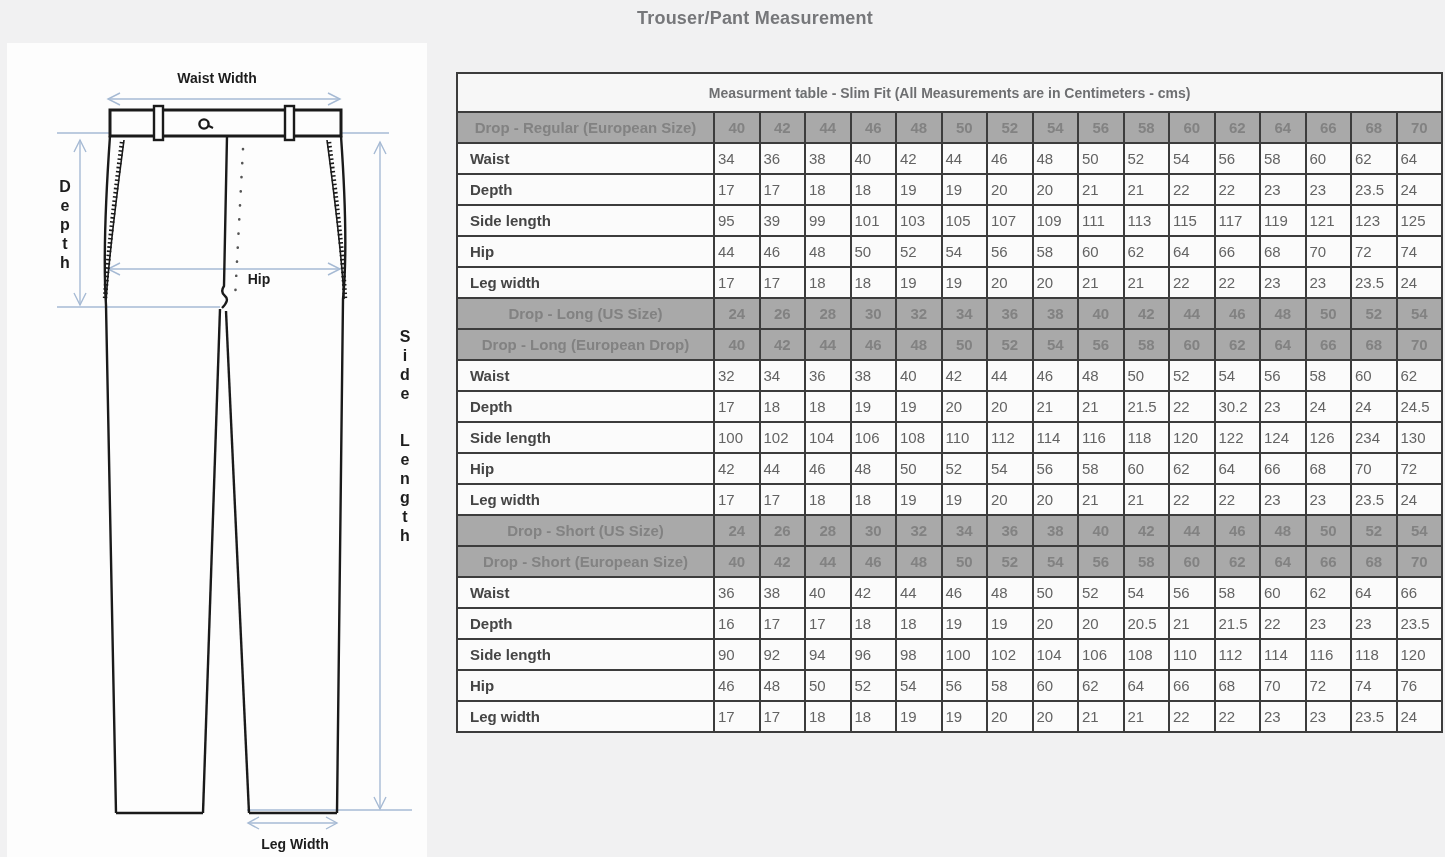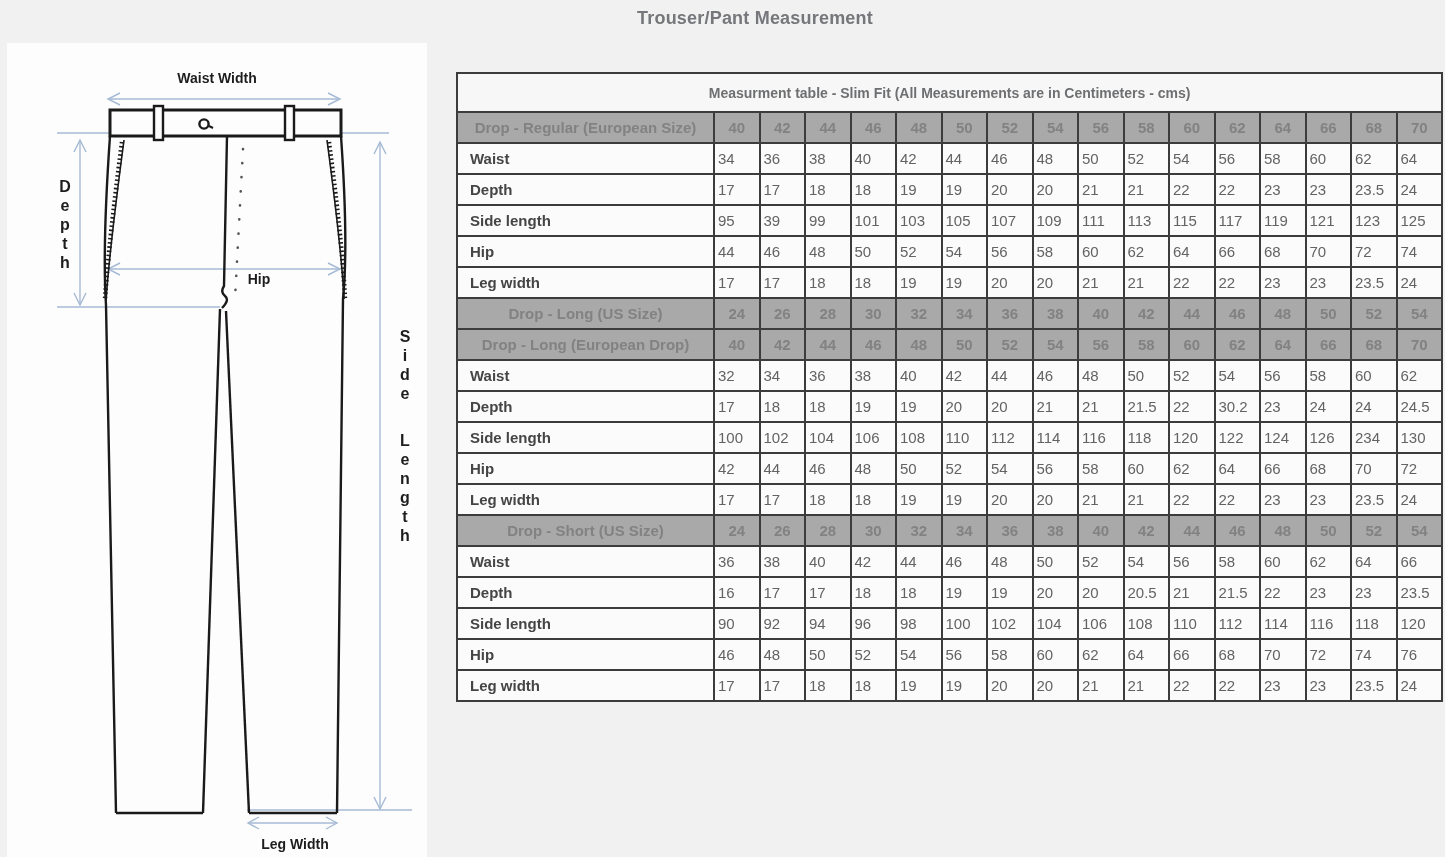--- a/index.html
+++ b/index.html
@@ -396,20 +396,39 @@
           <td class="val">38</td>
           <td class="val">40</td>
           <td class="val">42</td>
           <td class="val">44</td>
           <td class="val">46</td>
           <td class="val">48</td>
           <td class="val">50</td>
           <td class="val">52</td>
           <td class="val">54</td>
         </tr>
+        <tr class="hrow">
+          <td class="lab">Drop - Short (European Size)</td>
+          <td class="val">40</td>
+          <td class="val">42</td>
+          <td class="val">44</td>
+          <td class="val">46</td>
+          <td class="val">48</td>
+          <td class="val">50</td>
+          <td class="val">52</td>
+          <td class="val">54</td>
+          <td class="val">56</td>
+          <td class="val">58</td>
+          <td class="val">60</td>
+          <td class="val">62</td>
+          <td class="val">64</td>
+          <td class="val">66</td>
+          <td class="val">68</td>
+          <td class="val">70</td>
+        </tr>
         <tr class="drow">
           <td class="lab">Waist</td>
           <td class="val">36</td>
           <td class="val">38</td>
           <td class="val">40</td>
           <td class="val">42</td>
           <td class="val">44</td>
           <td class="val">46</td>
           <td class="val">48</td>
           <td class="val">50</td>

